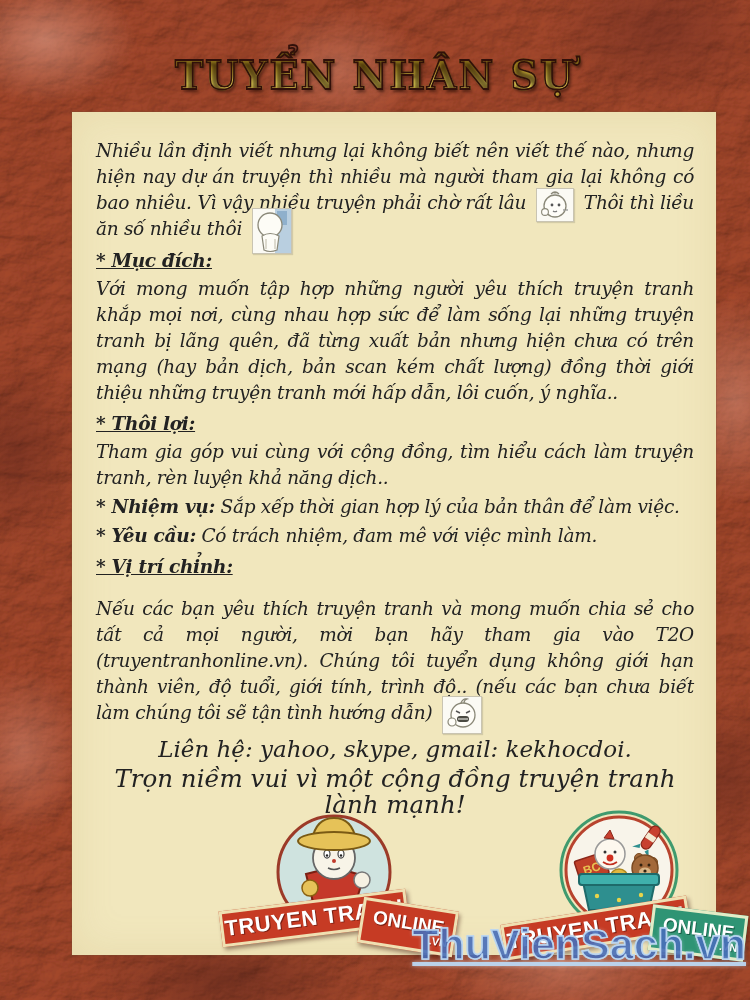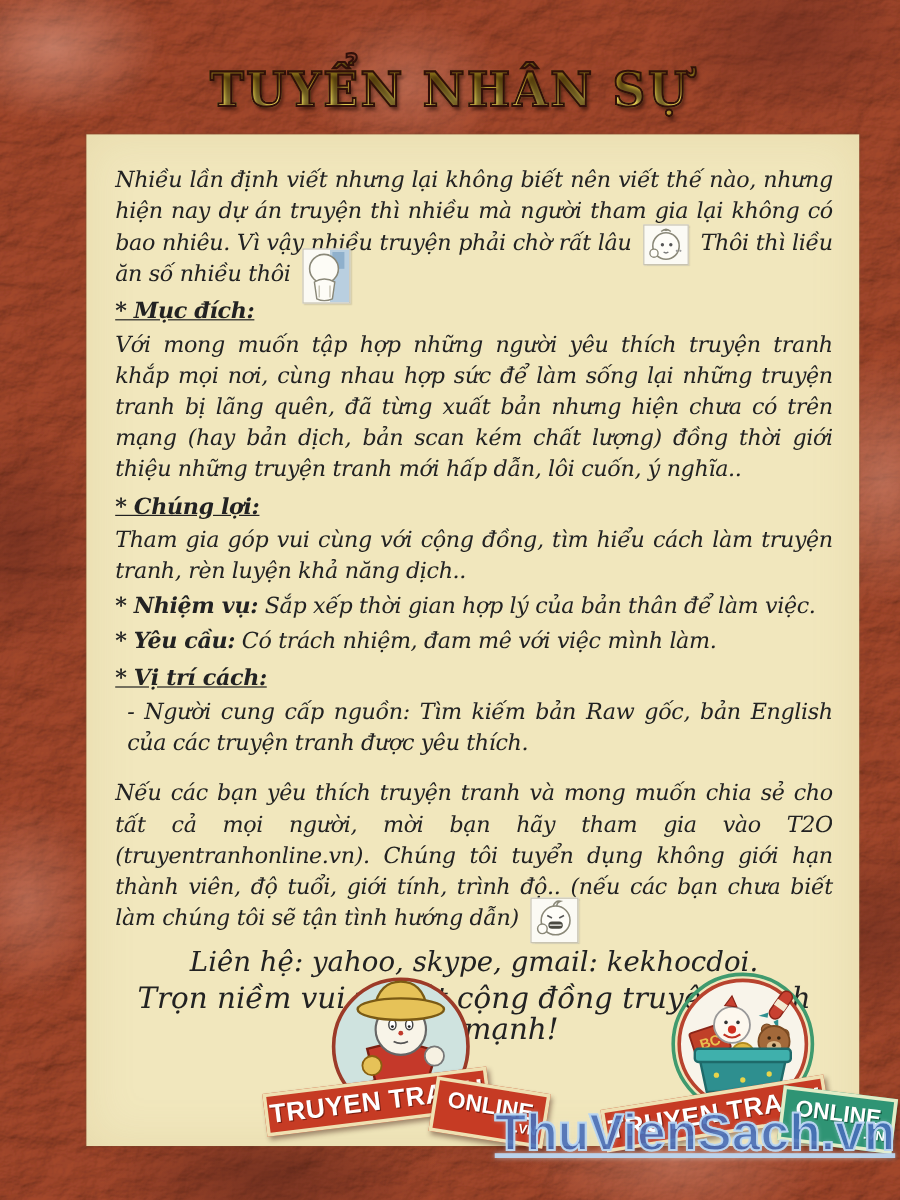--- a/index.html
+++ b/index.html
@@ -117,29 +117,28 @@
           <rect x="24" y="2" width="10" height="14" fill="#8fb0cc"></rect>
           <circle cx="17" cy="16" r="12" fill="#fdfcf6" stroke="#8a8878" stroke-width="1.3"></circle>
           <path d="M9 27 q8 -5 17 0 l-2 14 q-7 3 -13 0 Z" fill="#fdfcf6" stroke="#8a8878" stroke-width="1.2"></path>
           <path d="M13 30 v10 M22 30 v10" stroke="#bcb8a6" stroke-width="1"></path>
         </svg></span>
       </p>
 
       <p class="head">* Mục đích:</p>
       <p class="p">Với mong muốn tập hợp những người yêu thích truyện tranh khắp mọi nơi, cùng nhau hợp sức để làm sống lại những truyện tranh bị lãng quên, đã từng xuất bản nhưng hiện chưa có trên mạng (hay bản dịch, bản scan kém chất lượng) đồng thời giới thiệu những truyện tranh mới hấp dẫn, lôi cuốn, ý nghĩa..</p>
 
-      <p class="head">* Chúng lợi:</p>
+      <p class="head">* Thôi lợi:</p>
       <p class="p">Tham gia góp vui cùng với cộng đồng, tìm hiểu cách làm truyện tranh, rèn luyện khả năng dịch..</p>
 
       <p class="p"><span class="ihead">* Nhiệm vụ:</span><span> Sắp xếp thời gian hợp lý của bản thân để làm việc.</span></p>
 
       <p class="p"><span class="ihead">* Yêu cầu:</span><span> Có trách nhiệm, đam mê với việc mình làm.</span></p>
 
-      <p class="head">* Vị trí cách:</p>
-      <p class="item">- Người cung cấp nguồn: Tìm kiếm bản Raw gốc, bản English của các truyện tranh được yêu thích.</p>
+      <p class="head">* Vị trí chỉnh:</p>
 
       <p class="p closing"><span>Nếu các bạn yêu thích truyện tranh và mong muốn chia sẻ cho tất cả mọi người, mời bạn hãy tham gia vào T2O (truyentranhonline.vn). Chúng tôi tuyển dụng không giới hạn thành viên, độ tuổi, giới tính, trình độ.. (nếu các bạn chưa biết làm chúng tôi sẽ tận tình hướng dẫn)</span>
         <span class="emo"><svg width="38" height="36" viewBox="0 0 38 36">
           <circle cx="20" cy="18" r="12" fill="#fefdf8" stroke="#8a8878" stroke-width="1.3"></circle>
           <path d="M18 6 q2 -5 6 -4 q-3 1 -3 4" fill="none" stroke="#8a8878" stroke-width="1.3"></path>
           <path d="M13 14 l4 2 M27 14 l-4 2" stroke="#555" stroke-width="1.4"></path>
           <rect x="14" y="19" width="12" height="6" rx="3" fill="#4a4a42"></rect>
           <path d="M15 22 h10" stroke="#fefdf8" stroke-width="1"></path>
           <circle cx="9" cy="25" r="4" fill="#fefdf8" stroke="#8a8878" stroke-width="1.2"></circle>
         </svg></span>

